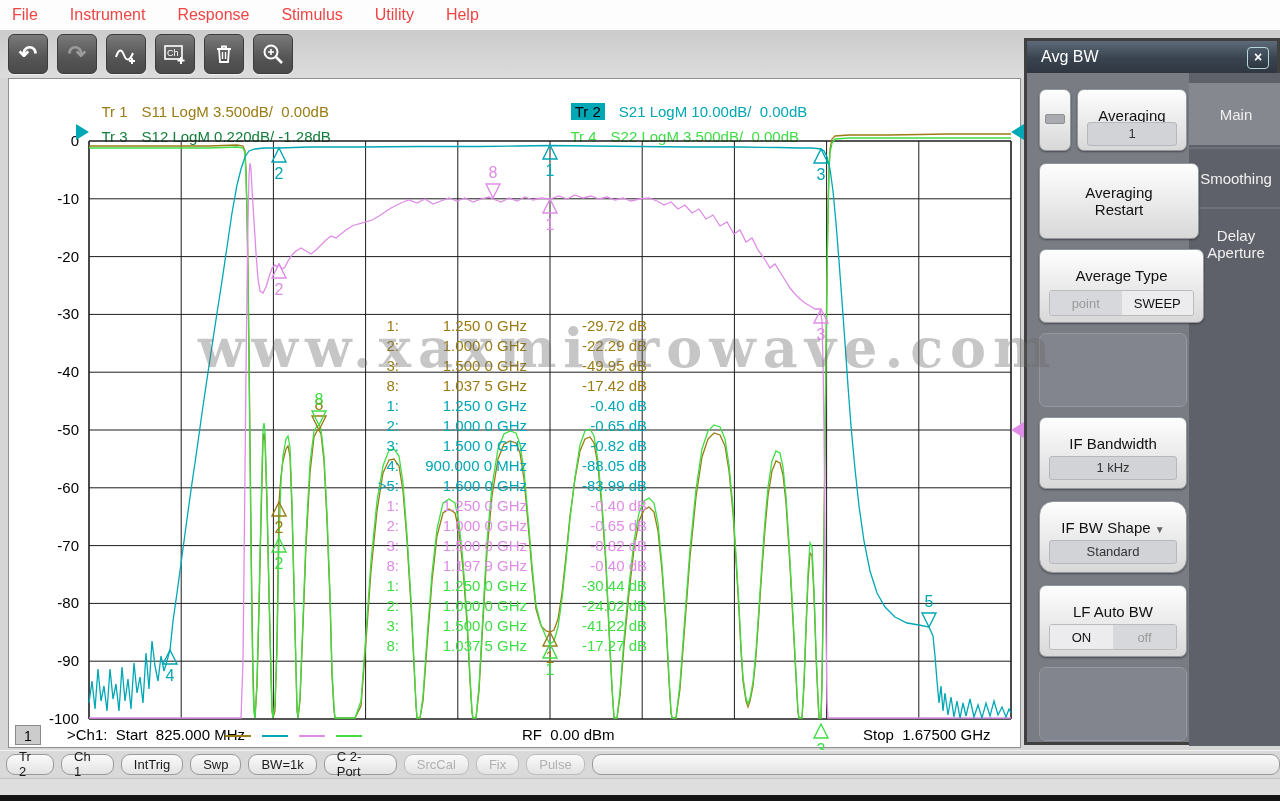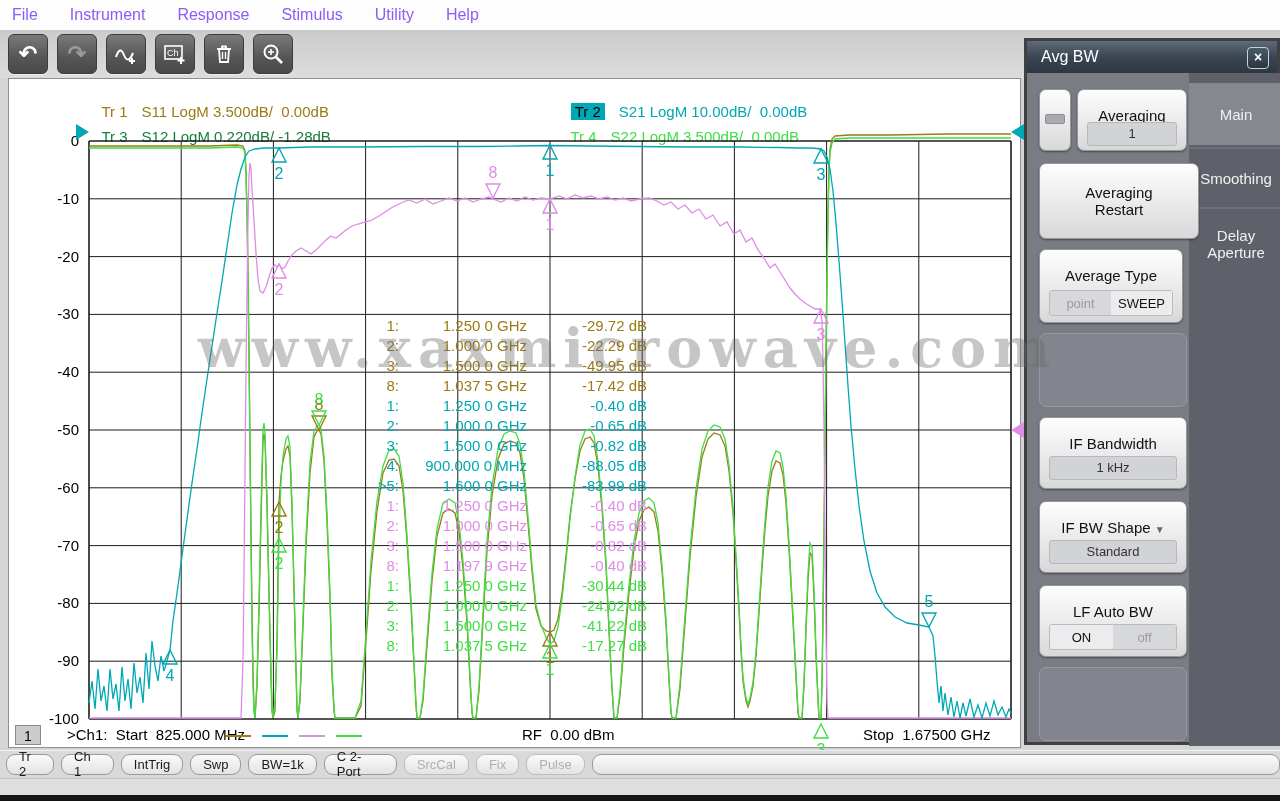--- a/index.html
+++ b/index.html
@@ -1,21 +1,21 @@
 <!DOCTYPE html>
 <html><head>
 <meta charset="utf-8">
 <style>
   html,body{margin:0;padding:0;}
   body{width:1280px;height:801px;position:relative;overflow:hidden;background:#d6d6d6;
        font-family:"Liberation Sans",sans-serif;-webkit-font-smoothing:antialiased;}
   
   #menubar{position:absolute;left:0;top:0;width:1280px;height:30px;background:#fdfdfd;
            display:flex;align-items:center;padding-left:12px;box-sizing:border-box;gap:32px;}
-  #menubar .menu-item{font-size:16px;color:#8b5cf6;cursor:default;}
+  #menubar .menu-item{font-size:16px;color:#ef4444;cursor:default;}
   
   #toolbar{position:absolute;left:0;top:30px;width:1280px;height:48px;
            background:linear-gradient(#cbcbcb,#dcdcdc);display:flex;align-items:center;
            padding-left:8px;gap:9px;box-sizing:border-box;}
   .tool-btn{width:38px;height:38px;border-radius:6px;border:1px solid #3c3c3c;
             background:linear-gradient(#7a7a7a,#555 60%,#4a4a4a);box-shadow:0 1px 1px rgba(255,255,255,.6);
             display:flex;align-items:center;justify-content:center;color:#fff;font-size:22px;}
   .tool-btn.disabled{color:#9b9b9b;}
   
   #chartwin{position:absolute;left:8px;top:78px;width:1013px;height:670px;background:#fff;
@@ -278,36 +278,36 @@
   </div>
   <div class="btn3d" style="left:50px;top:48px;width:110px;height:62px;">
     <span class="blabel">Averaging</span>
     <span class="valfield" style="top:32px;">1</span>
   </div>
 
   <div class="btn3d" style="left:12px;top:122px;width:160px;height:76px;display:flex;align-items:center;justify-content:center;">
     <span style="width:90px;">Averaging Restart</span>
   </div>
 
-  <div class="btn3d" style="left:12px;top:208px;width:144px;height:74px;">
+  <div class="btn3d" style="left:12px;top:208px;width:165px;height:74px;">
     <span class="blabel">Average Type</span>
     <div class="switch" style="top:40px;">
       <div class="sw-off">point</div>
       <div class="sw-on">SWEEP</div>
     </div>
   </div>
 
   <div class="phblock" style="top:292px;height:74px;"></div>
 
   <div class="btn3d" style="left:12px;top:376px;width:148px;height:72px;">
     <span class="blabel">IF Bandwidth</span>
     <span class="valfield" style="top:38px;">1 kHz</span>
   </div>
 
-  <div class="btn3d" style="left:12px;top:460px;width:148px;height:72px;">
+  <div class="btn3d" style="left:12px;top:460px;width:148px;height:72px;border-radius:14px;">
     <span class="blabel"><span>IF BW Shape</span> <span style="font-size:10px;color:#666;">▼</span></span>
     <span class="valfield" style="top:38px;">Standard</span>
   </div>
 
   <div class="btn3d" style="left:12px;top:544px;width:148px;height:72px;">
     <span class="blabel">LF Auto BW</span>
     <div class="switch" style="top:38px;">
       <div class="sw-on">ON</div>
       <div class="sw-off">off</div>
     </div>

